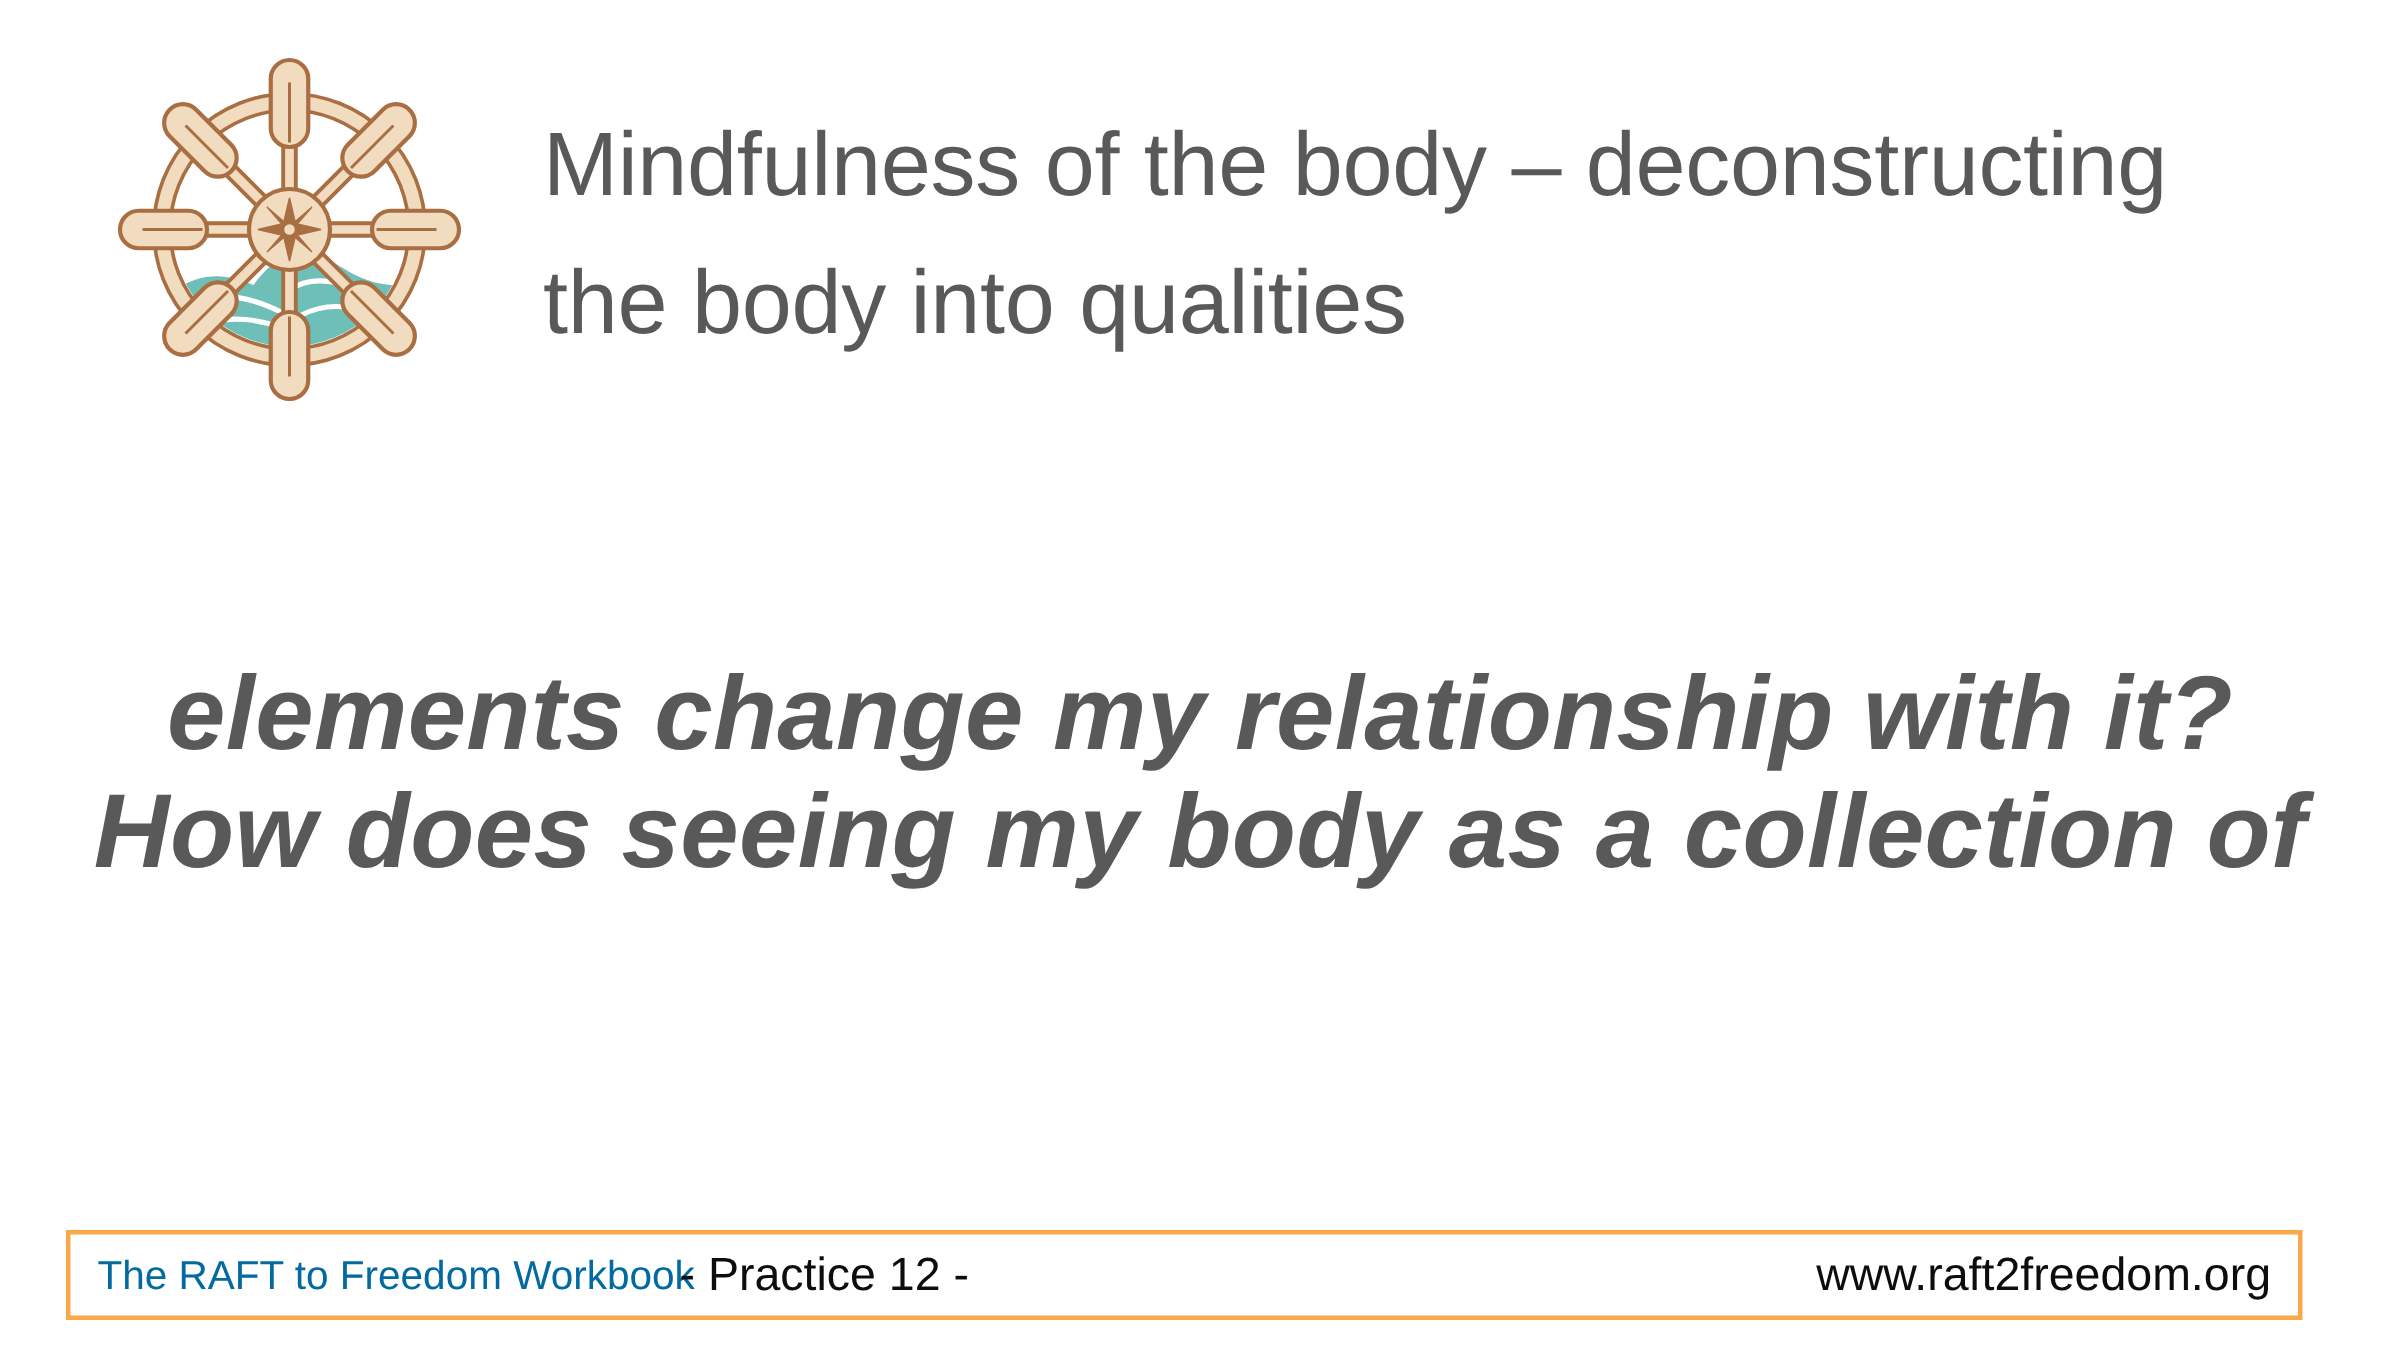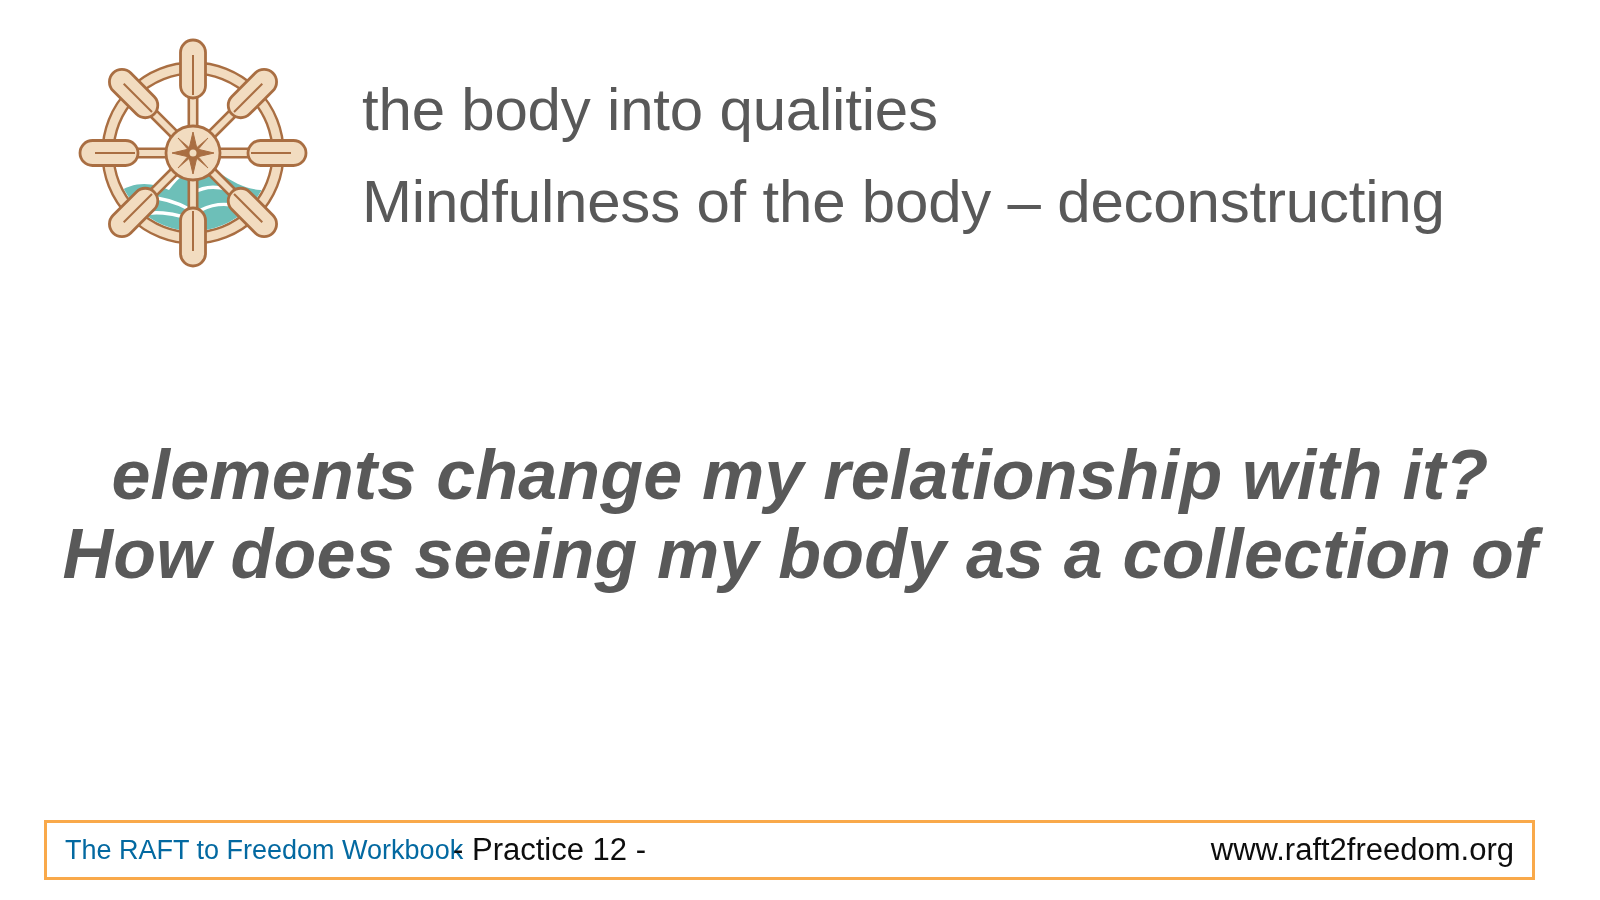--- a/index.html
+++ b/index.html
@@ -201,22 +201,22 @@
           <path d="M105 108 L119 120 L120 123 L117 122 Z" stroke-width="0.8"></path>
           <path d="M135 138 L121 126 L120 123 L123 124 Z" stroke-width="0.8"></path>
           <path d="M135 108 L123 122 L120 123 L121 120 Z" stroke-width="0.8"></path>
           <path d="M105 138 L117 124 L120 123 L119 126 Z" stroke-width="0.8"></path>
           <circle cx="120" cy="123" r="4.4" fill="#F2DCC0" stroke-width="1.8"></circle>
         </g>
       </svg>
     </div>
 
     <div class="title-block">
+      <div class="title-line">Mindfulness of the body – deconstructing</div>
       <div class="title-line">the body into qualities</div>
-      <div class="title-line">Mindfulness of the body – deconstructing</div>
     </div>
   </div>
 
   <div class="question-block">
     <div class="question-line">elements change my relationship with it?</div>
     <div class="question-line">How does seeing my body as a collection of</div>
   </div>
 
   <div class="footer">
     <span class="footer-left">The RAFT to Freedom Workbook</span>

